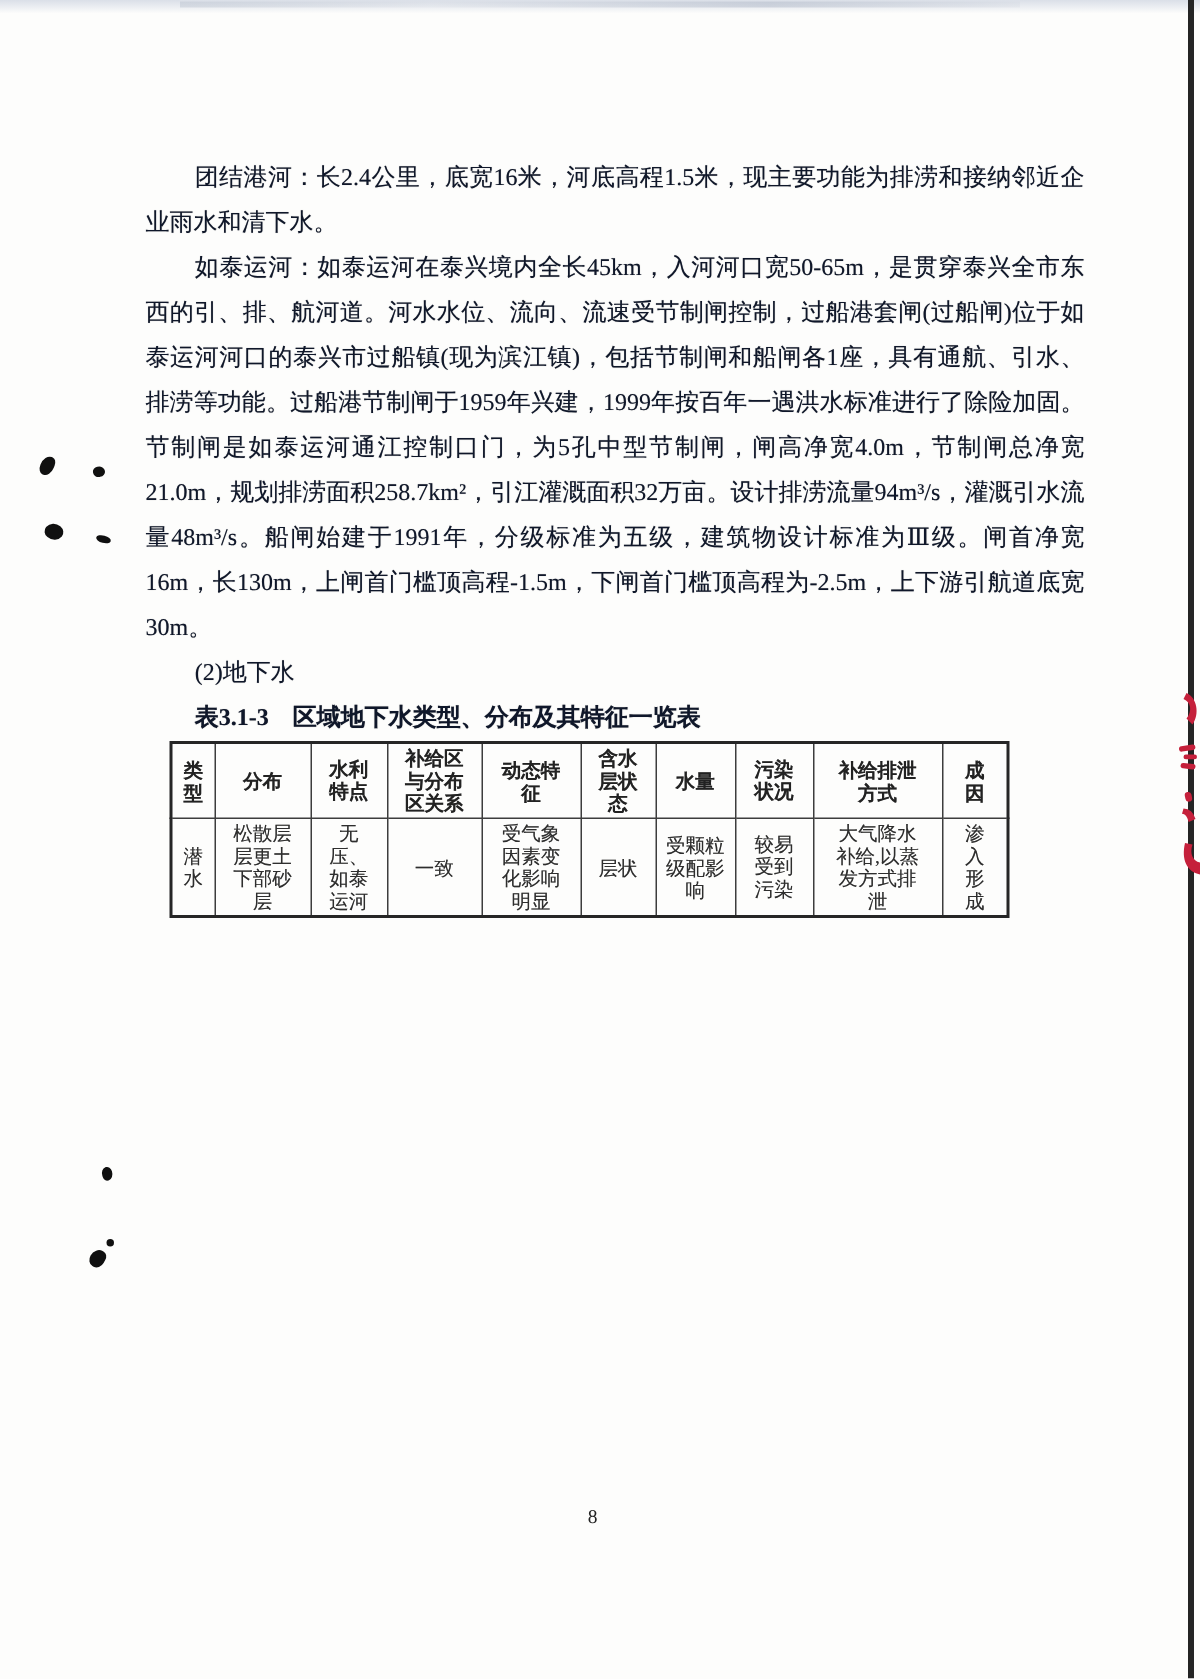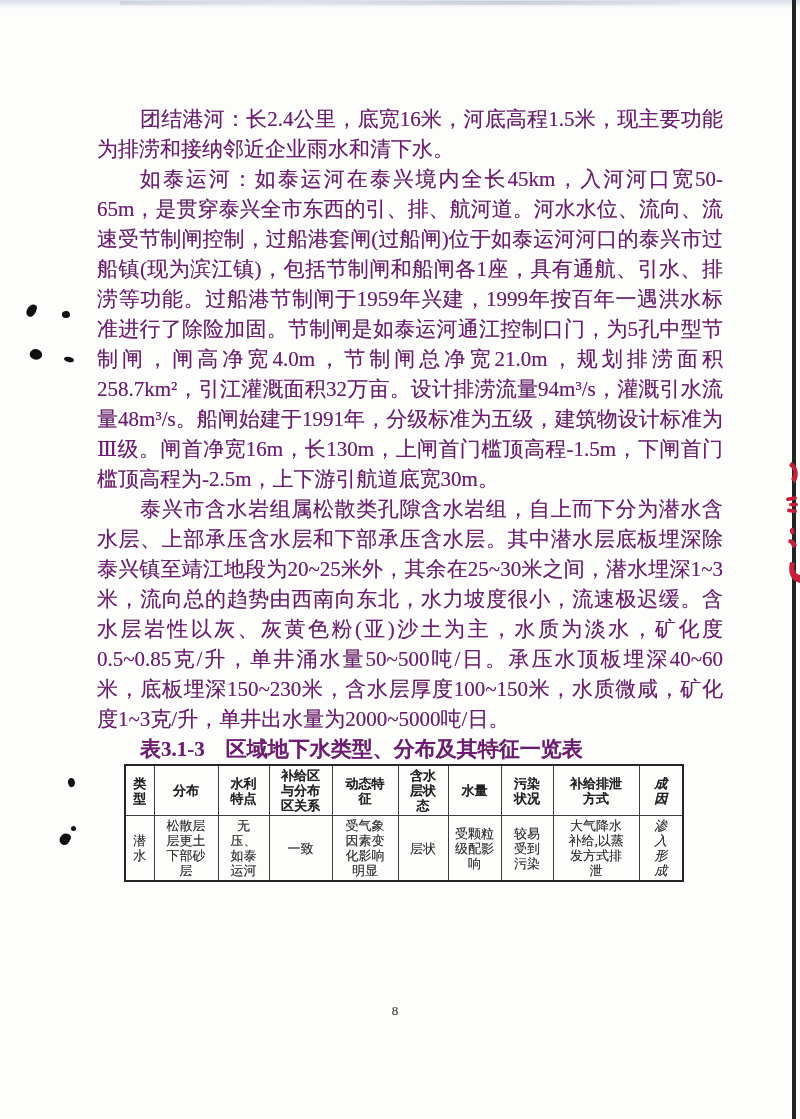--- a/index.html
+++ b/index.html
@@ -21,47 +21,47 @@
   .page-edge-line {
     position: absolute; top: 0; left: 792px; width: 4px; height: 1119px;
     background: #242424;
   }
   .blot { position: absolute; background: #101010; }
   .seal-fragment { position: absolute; left: 778px; top: 452px; }
 
   
   .content { position: absolute; left: 97px; top: 104px; width: 626px; }
   .content p {
-    margin: 0; font-size: 21px; line-height: 30px;
+    margin: 0; font-size: 16px; line-height: 30px;
     text-align: justify; text-indent: 2.05em;
-    line-break: strict; color: #701a75;
+    line-break: strict; color: #0f172a;
     text-shadow: 0 0 0.5px rgba(50,50,50,0.55);
   }
 
   
   .table-title {
     margin: 0; font-size: 15.5px; font-weight: bold; text-align: center;
     line-height: 27px; color: #1e1e1e; text-shadow: 0 0 0.5px rgba(40,40,40,0.5);
   }
   table.gw-table {
     border-collapse: collapse; table-layout: fixed;
-    margin-left: 27px; width: 558px;
+    margin-left: 16px; width: 558px;
     border: 2.5px solid #262626;
   }
   .gw-table th, .gw-table td {
     border: 1px solid #3d3d3d; text-align: center; vertical-align: middle;
     font-size: 13px; line-break: strict; overflow: hidden;
     text-shadow: 0 0 0.4px rgba(50,50,50,0.5);
   }
   .gw-table thead th { font-weight: bold; height: 44px; line-height: 15px; padding: 2px 4px; color: #222; }
   .gw-table tbody td { height: 60px; line-height: 15px; padding: 2px 4px; color: #2e2e2e; text-align: center; }
   .gw-table .pad-s  { padding-left: 9px;  padding-right: 9px; }
-  .gw-table .pad-m  { padding-left: 10px; padding-right: 10px; }
+  .gw-table .pad-m  { padding-left: 10px; padding-right: 10px; font-family: Liberation Mono, monospace; }
   .gw-table .pad-l  { padding-left: 13px; padding-right: 13px; }
-  .gw-table .pad-xl { padding-left: 14px; padding-right: 14px; font-style: italic; }
+  .gw-table .pad-xl { padding-left: 14px; padding-right: 14px; }
   .gw-table tbody tr { border-bottom: 2.5px solid #262626; }
   .gw-table thead tr { border-top: 2.5px solid #262626; }
 
   .page-number {
     position: absolute; top: 1003px; left: 0; width: 790px;
     text-align: center; font-size: 13px; color: #222;
   }
 </style>
 </head>
 <body>
@@ -85,21 +85,21 @@
     <rect x="9" y="57" width="10" height="3.6" rx="1.8" transform="rotate(7 14 59)"></rect>
     <rect x="12" y="76" width="4.5" height="6.5" rx="2.2" transform="rotate(-12 14 79)"></rect>
     <path d="M11 87 q6 0 8 7 l-4.5 2 q-1.5 -5.5 -4.5 -5.5 Z"></path>
     <path d="M12 110 C 9.5 121, 13 129, 22 131 L 22 123 C 17 122, 15 117, 17 111 Z"></path>
   </g>
 </svg>
 
 <div class="content">
   <p>团结港河：长2.4公里，底宽16米，河底高程1.5米，现主要功能为排涝和接纳邻近企业雨水和清下水。</p>
   <p>如泰运河：如泰运河在泰兴境内全长45km，入河河口宽50-65m，是贯穿泰兴全市东西的引、排、航河道。河水水位、流向、流速受节制闸控制，过船港套闸(过船闸)位于如泰运河河口的泰兴市过船镇(现为滨江镇)，包括节制闸和船闸各1座，具有通航、引水、排涝等功能。过船港节制闸于1959年兴建，1999年按百年一遇洪水标准进行了除险加固。节制闸是如泰运河通江控制口门，为5孔中型节制闸，闸高净宽4.0m，节制闸总净宽21.0m，规划排涝面积258.7km²，引江灌溉面积32万亩。设计排涝流量94m³/s，灌溉引水流量48m³/s。船闸始建于1991年，分级标准为五级，建筑物设计标准为Ⅲ级。闸首净宽16m，长130m，上闸首门槛顶高程-1.5m，下闸首门槛顶高程为-2.5m，上下游引航道底宽30m。</p>
-  <p>泰兴市含水岩组属松散类孔隙含水岩组，自上而下分为潜水含水层、上部承压含水层和下部承压含水层。其中潜水层底板埋深除泰兴镇至靖江地段为20~25米外，其余在25~30米之间，潜水埋深1~3米，流向总的趋势由西南向东北，水力坡度很小，流速极迟缓。含水层岩性以灰、灰黄色粉(亚)沙土为主，水质为淡水，矿化度0.5~0.85克/升，单井涌水量50~500吨/日。承压水顶板埋深40~60 米，底板埋深150~230米，含水层厚度100~150米，水质微咸，矿化度1~3克/升，单井出水量为2000~5000吨/日。</p>
+  <p>(2)地下水</p>
 
   <p class="table-title">表3.1-3　区域地下水类型、分布及其特征一览表</p>
 
   <table class="gw-table">
     <colgroup>
       <col style="width:29px">
         <col style="width:64px">
         <col style="width:51px">
         <col style="width:63px">
         <col style="width:66px">

